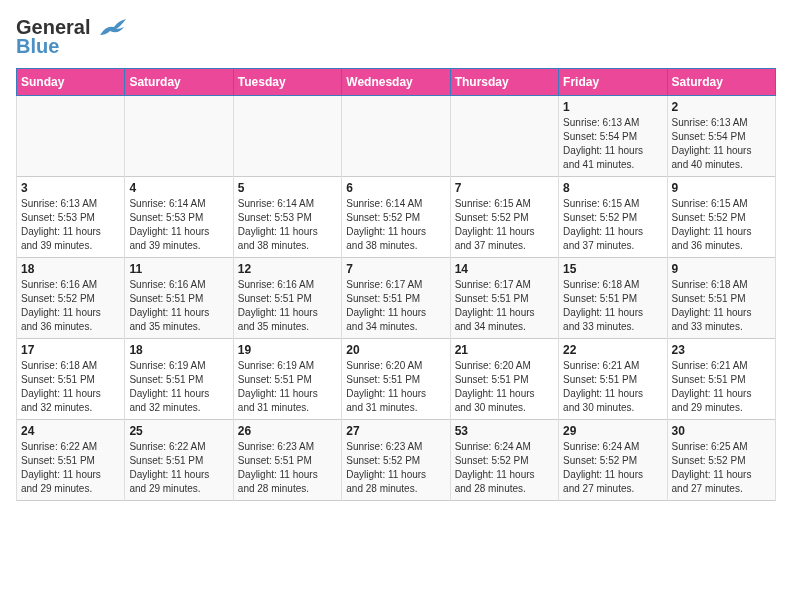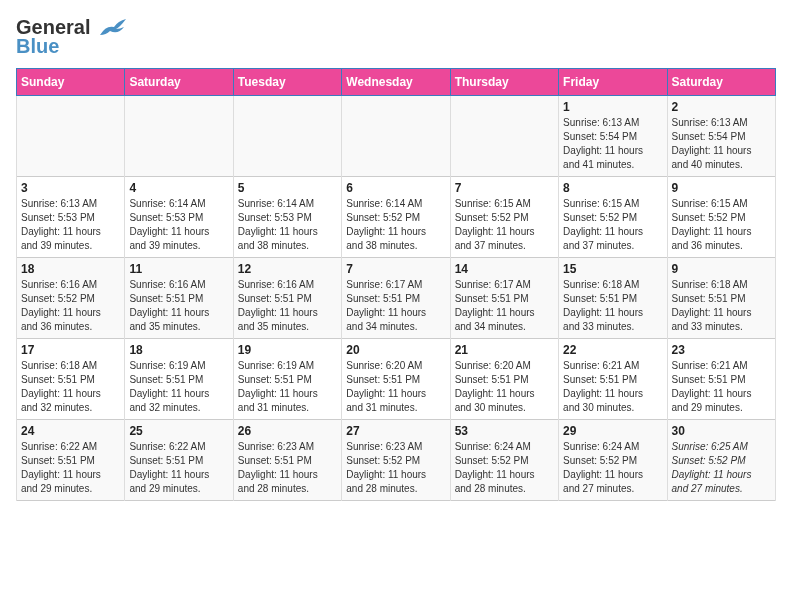--- a/index.html
+++ b/index.html
@@ -325,20 +325,20 @@
         </td>
         <td>
           <div class="day-num">29</div>
           <div class="day-info" style="white-space: pre-line;">Sunrise: 6:24 AM
 Sunset: 5:52 PM
 Daylight: 11 hours
 and 27 minutes.</div>
         </td>
         <td>
           <div class="day-num">30</div>
-          <div class="day-info" style="white-space: pre-line; font-style: italic;">Sunrise: 6:25 AM
+          <div class="day-info" style="white-space: pre-line;">Sunrise: 6:25 AM
 Sunset: 5:52 PM
 Daylight: 11 hours
 and 27 minutes.</div>
         </td>
       </tr>
     </tbody>
 </table>
 
 </body></html>

